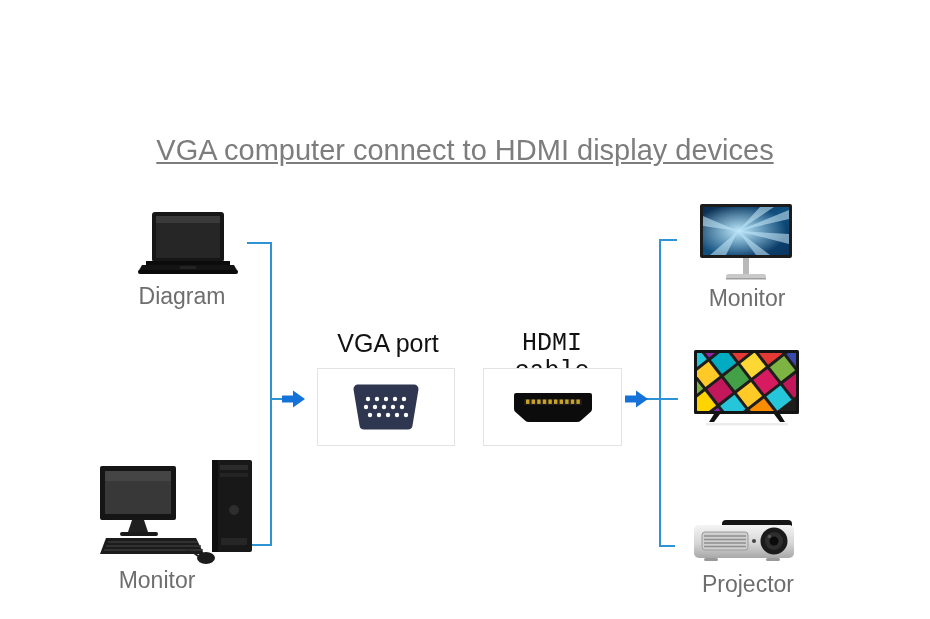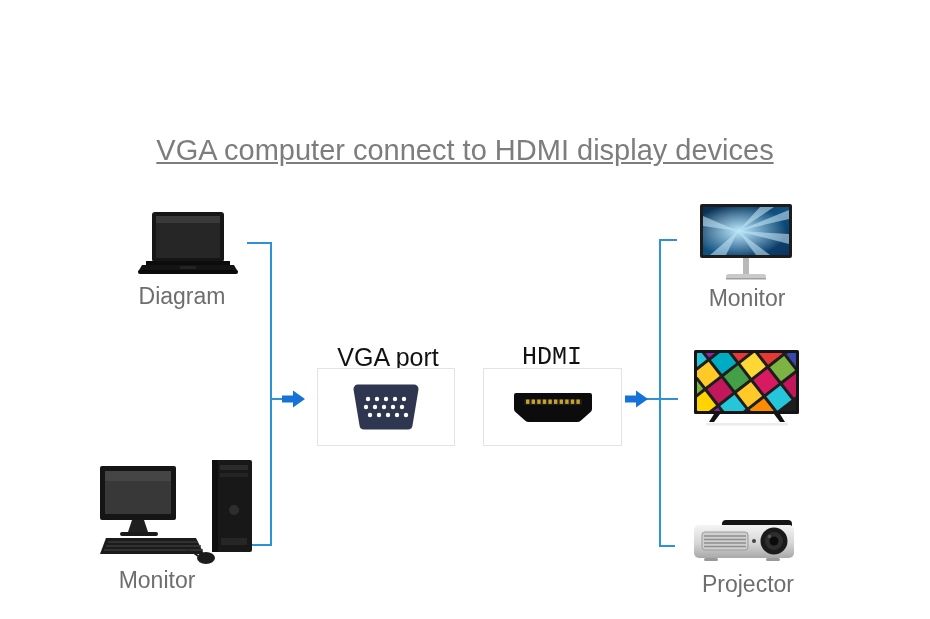--- a/index.html
+++ b/index.html
@@ -15,21 +15,21 @@
   }
   .subtitle{
     left:0;top:134px;width:930px;text-align:center;
     font-size:29px;font-weight:400;
     color:var(--subtitle-text,#7d7d7d);line-height:1.15;text-decoration:underline;
   }
   .device-label{
     text-align:center;font-size:23px;color:var(--device-label,#6e6e6e);line-height:1.1;
   }
   .port-label{
-    text-align:center;font-size:25px;color:var(--port-label,#121212);line-height:1.1;font-weight:500;margin-top:14px;
+    text-align:center;font-size:25px;color:var(--port-label,#121212);line-height:1.1;font-weight:500;
   }
   .port-box{
     background:#ffffff;border:1px solid var(--box-border,#e3e3e3);
     display:flex;align-items:center;justify-content:center;
   }
   .figure svg{display:block;}
   .wires{left:0;top:0;width:930px;height:619px;pointer-events:none;}
 </style>
 </head>
 <body>

